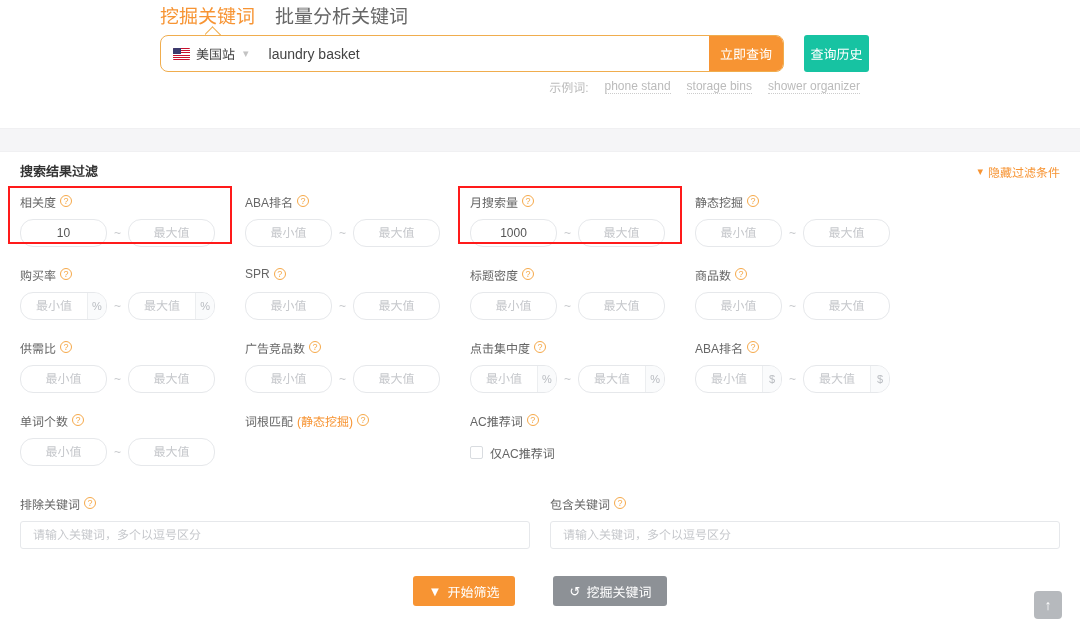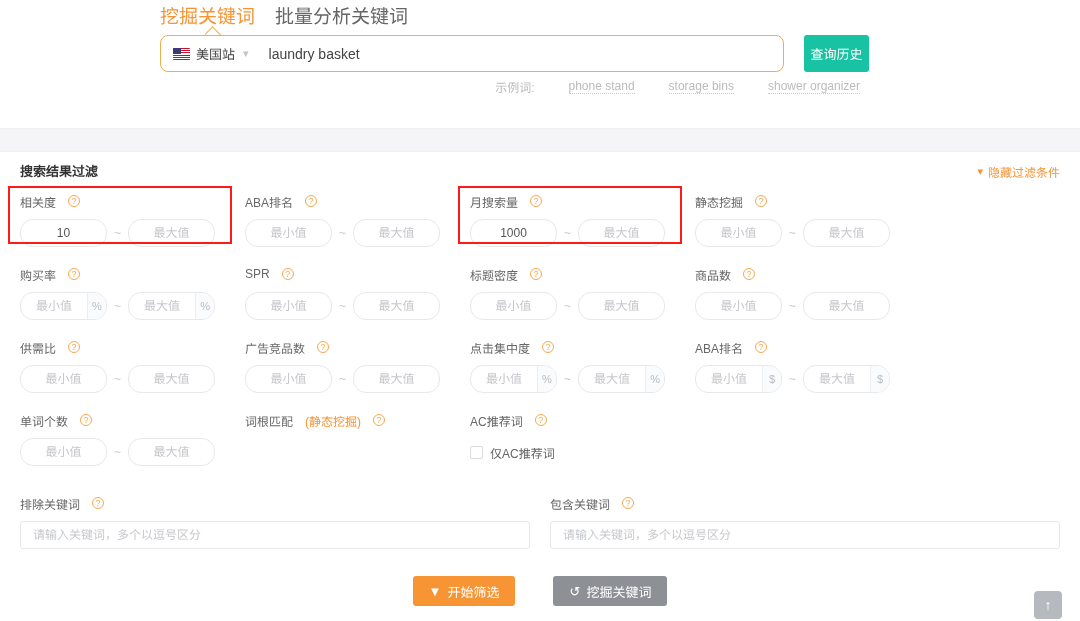--- a/index.html
+++ b/index.html
@@ -56,38 +56,38 @@
     font-size:13px; font-family:inherit; flex:none;
     display:flex; align-items:center; justify-content:center;
   }
   .btn-history {
     width:65px; height:37px; margin-left:20px;
     background:#17c3a2; color:#fff; border:none; border-radius:3px; cursor:pointer;
     font-size:13px; font-family:inherit; flex:none;
     display:flex; align-items:center; justify-content:center;
   }
 
-  .examples { position:absolute; left:160px; top:78px; width:700px; display:flex; align-items:center; gap:18px; justify-content:flex-end; }
+  .examples { position:absolute; left:160px; top:78px; width:700px; display:flex; align-items:center; gap:0; justify-content:flex-end; }
   .examples .lbl { font-size:12px; color:#bbb; }
   .ex-word { font-size:12px; color:#bbb; border-bottom:1px dotted #ccc; cursor:pointer; margin-left:16px; }
 
   .gray-band { height:24px; background:#f5f5f7; border-top:1px solid #f0f0f2; border-bottom:1px solid #f0f0f2; }
 
   
   .filters { position:relative; padding:0 20px; }
 
   .filters-head { position:relative; height:36px; display:flex; align-items:center; }
   .filters-title { font-size:13px; font-weight:bold; color:#333; }
   .hide-link { position:absolute; right:0; top:11px; color:#f79433; font-size:12px; cursor:pointer; display:flex; align-items:center; gap:5px; }
   .hide-link .chev2 { font-size:11px; }
 
   .grid { display:grid; grid-template-columns: repeat(4, 225px); column-gap:0; row-gap:0; }
   .cell { position:relative; height:73px; padding-top:4px; }
 
-  .flabel { display:flex; align-items:center; gap:12px; font-size:12px; color:#666; height:18px; margin-bottom:9px; }
+  .flabel { display:flex; align-items:center; gap:4px; font-size:12px; color:#666; height:18px; margin-bottom:9px; }
   .flabel .sub { color:#f79433; }
   .qm {
     width:12px; height:12px; border:1px solid #f6a94a; border-radius:50%;
     color:#f6a94a; font-size:9px; line-height:10px; text-align:center; cursor:pointer; flex:none;
   }
 
   .range { display:flex; align-items:center; gap:7px; }
   .inputwrap {
     width:87px; height:28px; border:1px solid #e6e8eb; border-radius:13px; background:#fff;
     display:flex; align-items:center; overflow:hidden;
@@ -155,20 +155,21 @@
     <div class="search-row">
       <div class="search-box">
         <div class="country-select">
           <span class="flag">
               <span class="canton"></span>
             </span>
           <span class="country-label">美国站</span>
           <span class="chev">▾</span>
         </div>
         <input class="kw-input" type="text" value="laundry basket" placeholder="请输入关键词" style="">
+        <button class="btn-search">立即查询</button>
       </div>
       <button class="btn-history">查询历史</button>
     </div>
 
     <div class="examples">
       <span class="lbl">示例词:</span>
       <span class="ex-word">phone stand</span>
       <span class="ex-word">storage bins</span>
       <span class="ex-word">shower organizer</span>
     </div>

